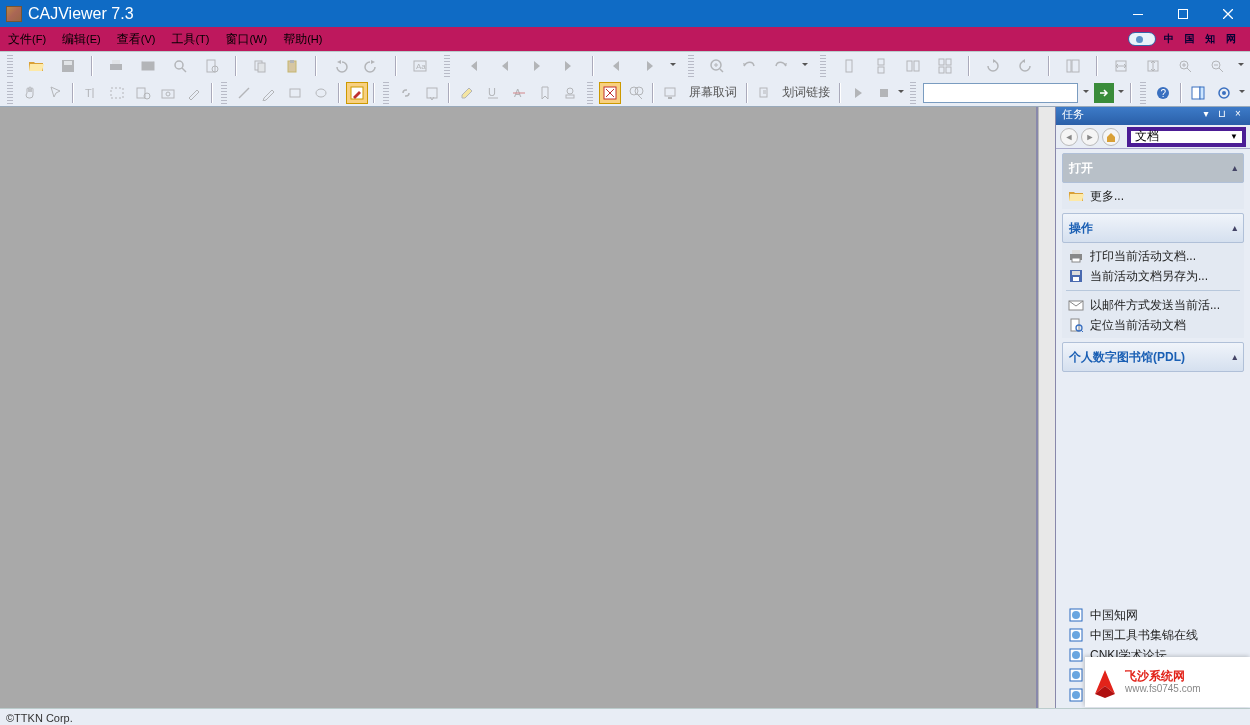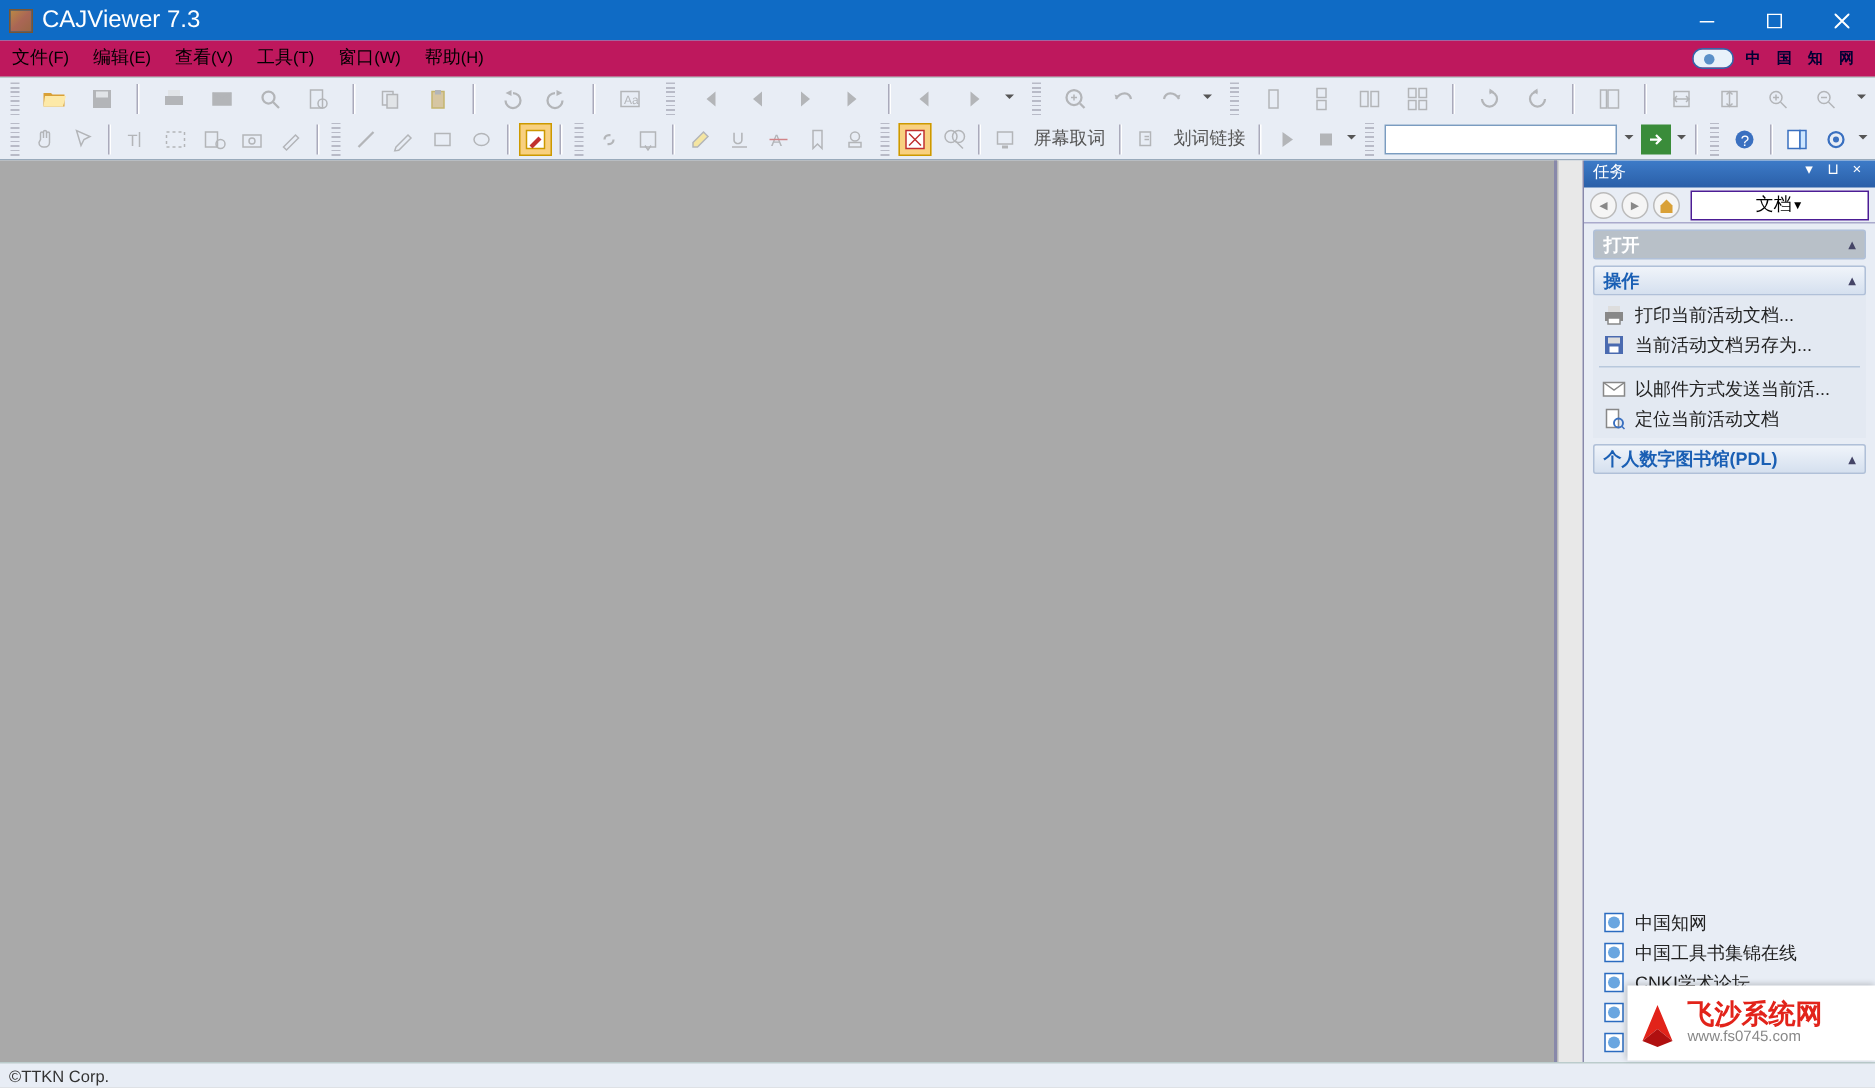--- a/index.html
+++ b/index.html
@@ -40,43 +40,43 @@
 .canvas { flex: 1; background: #a9a9a9; border-right: 2px solid #88a; position: relative; }
 .scroll-v { width: 17px; background: #e8e8e8; border-left: 1px solid #bbb; }
 
 
 .task-pane { width: 195px; background: #e8edf5; display: flex; flex-direction: column; border-left: 1px solid #88a; }
 .task-title { height: 18px; background: linear-gradient(#3d7bc8,#2a5fa8); color: #fff; font-size: 11px; display: flex; align-items: flex-start; padding: 0 6px; }
 .task-title .tt-ctrls { margin-left: auto; display:flex; gap:4px; }
 .tt-ctrl { width: 12px; height: 12px; display:flex; align-items:center; justify-content:center; font-size: 10px; cursor:default; }
 .task-nav { height: 24px; display: flex; align-items: center; gap: 3px; padding: 0 4px; border-bottom: 1px solid #aac; }
 .nav-btn { width: 18px; height: 18px; border: 1px solid #bbb; border-radius: 9px; display:flex; align-items:center; justify-content:center; font-size: 9px; color:#888; background:#f5f5f5; }
-.nav-doc { flex:1; height: 20px; border: 1px solid #4c1d95; background: #fff; font-size: 12px; padding: 1px 4px; margin-left: 4px; display:flex; align-items:center; justify-content:center; }
+.nav-doc { flex:1; height: 20px; border: 4px solid #4c1d95; background: #fff; font-size: 12px; padding: 1px 4px; margin-left: 4px; display:flex; align-items:center; justify-content:space-between; }
 
 .task-content { flex: 1; overflow: hidden; display: flex; flex-direction: column; }
 .pane-section { margin: 4px 6px 0; background: #e0e7f0; border-radius: 2px; }
-.sect-head { height: 20px; background: linear-gradient(#f0f4fa,#d5e0ef); border: 1px solid #b0c0d8; border-radius: 2px; display: flex; align-items: center; padding: 0 6px; font-size: 12px; font-weight: bold; }
+.sect-head { height: 30px; background: linear-gradient(#f0f4fa,#d5e0ef); border: 1px solid #b0c0d8; border-radius: 2px; display: flex; align-items: center; padding: 0 6px; font-size: 12px; font-weight: bold; }
 .sect-head.sel { background: #b8c0c8; color: #fff; }
 .sect-head .chev { margin-left: auto; font-size: 9px; color:#446; }
 .sect-body { padding: 3px 2px; background:#e3e9f2; }
 .sect-item { height: 20px; display: flex; align-items: center; gap: 6px; padding: 0 4px; font-size: 12px; color: #222; cursor: default; }
 .sect-divider { height: 1px; background: #b8c8dc; margin: 4px 2px; }
 .link-head { color: #1a5fb4; }
 .mini-icon { width: 16px; height: 16px; flex-shrink: 0; }
 
 .task-bottom { margin-top: auto; padding: 3px 8px; }
 
 
 .status-bar { height: 18px; background: #e8edf5; border-top: 1px solid #bcc; font-size: 11px; padding: 0 6px; display:flex; align-items:center; color:#333; }
 
 
 .watermark { position: absolute; right: 0; bottom: 18px; width: 165px; height: 50px; background: #fff; display: flex; align-items: center; gap: 6px; padding: 4px 6px; box-shadow: -1px -1px 4px rgba(0,0,0,0.2); z-index: 50; }
 .wm-logo { width: 28px; height: 32px; }
 .wm-text { display:flex; flex-direction:column; line-height:1.1; }
-.wm-text .big { color: #e2231a; font-weight: bold; font-size: 18px; }
+.wm-text .big { color: #e2231a; font-weight: bold; font-size: 12px; }
 .wm-text .small { color: #888; font-size: 10px; }
 
 
 .c-folder { fill: #d9a036; }
 .c-gray { fill: #888; }
 </style>
 </head>
 <body>
 
 <div class="title-bar">
@@ -531,20 +531,29 @@
           <span style="font-size:8px">▼</span>
         </div>
     </div>
     <div class="task-content">
 
       <div class="pane-section">
         <div class="sect-head sel">
             <span>打开</span>
             <span class="chev">▴</span>
           </div>
+        <div class="sect-body">
+          <div class="sect-item">
+            <svg class="mini-icon" viewBox="0 0 16 16">
+                <path class="c-folder" d="M1 4h5l1 1h8v8H1z"></path>
+                <path fill="#fde9a8" d="M2 6h14l-2 7H1z"></path>
+              </svg>
+            <span>更多...</span>
+          </div>
+        </div>
       </div>
 
       <div class="pane-section">
         <div class="sect-head">
             <span class="link-head">操作</span>
             <span class="chev">▴</span>
           </div>
         <div class="sect-body">
           <div class="sect-item">
             <svg class="mini-icon" viewBox="0 0 16 16">

